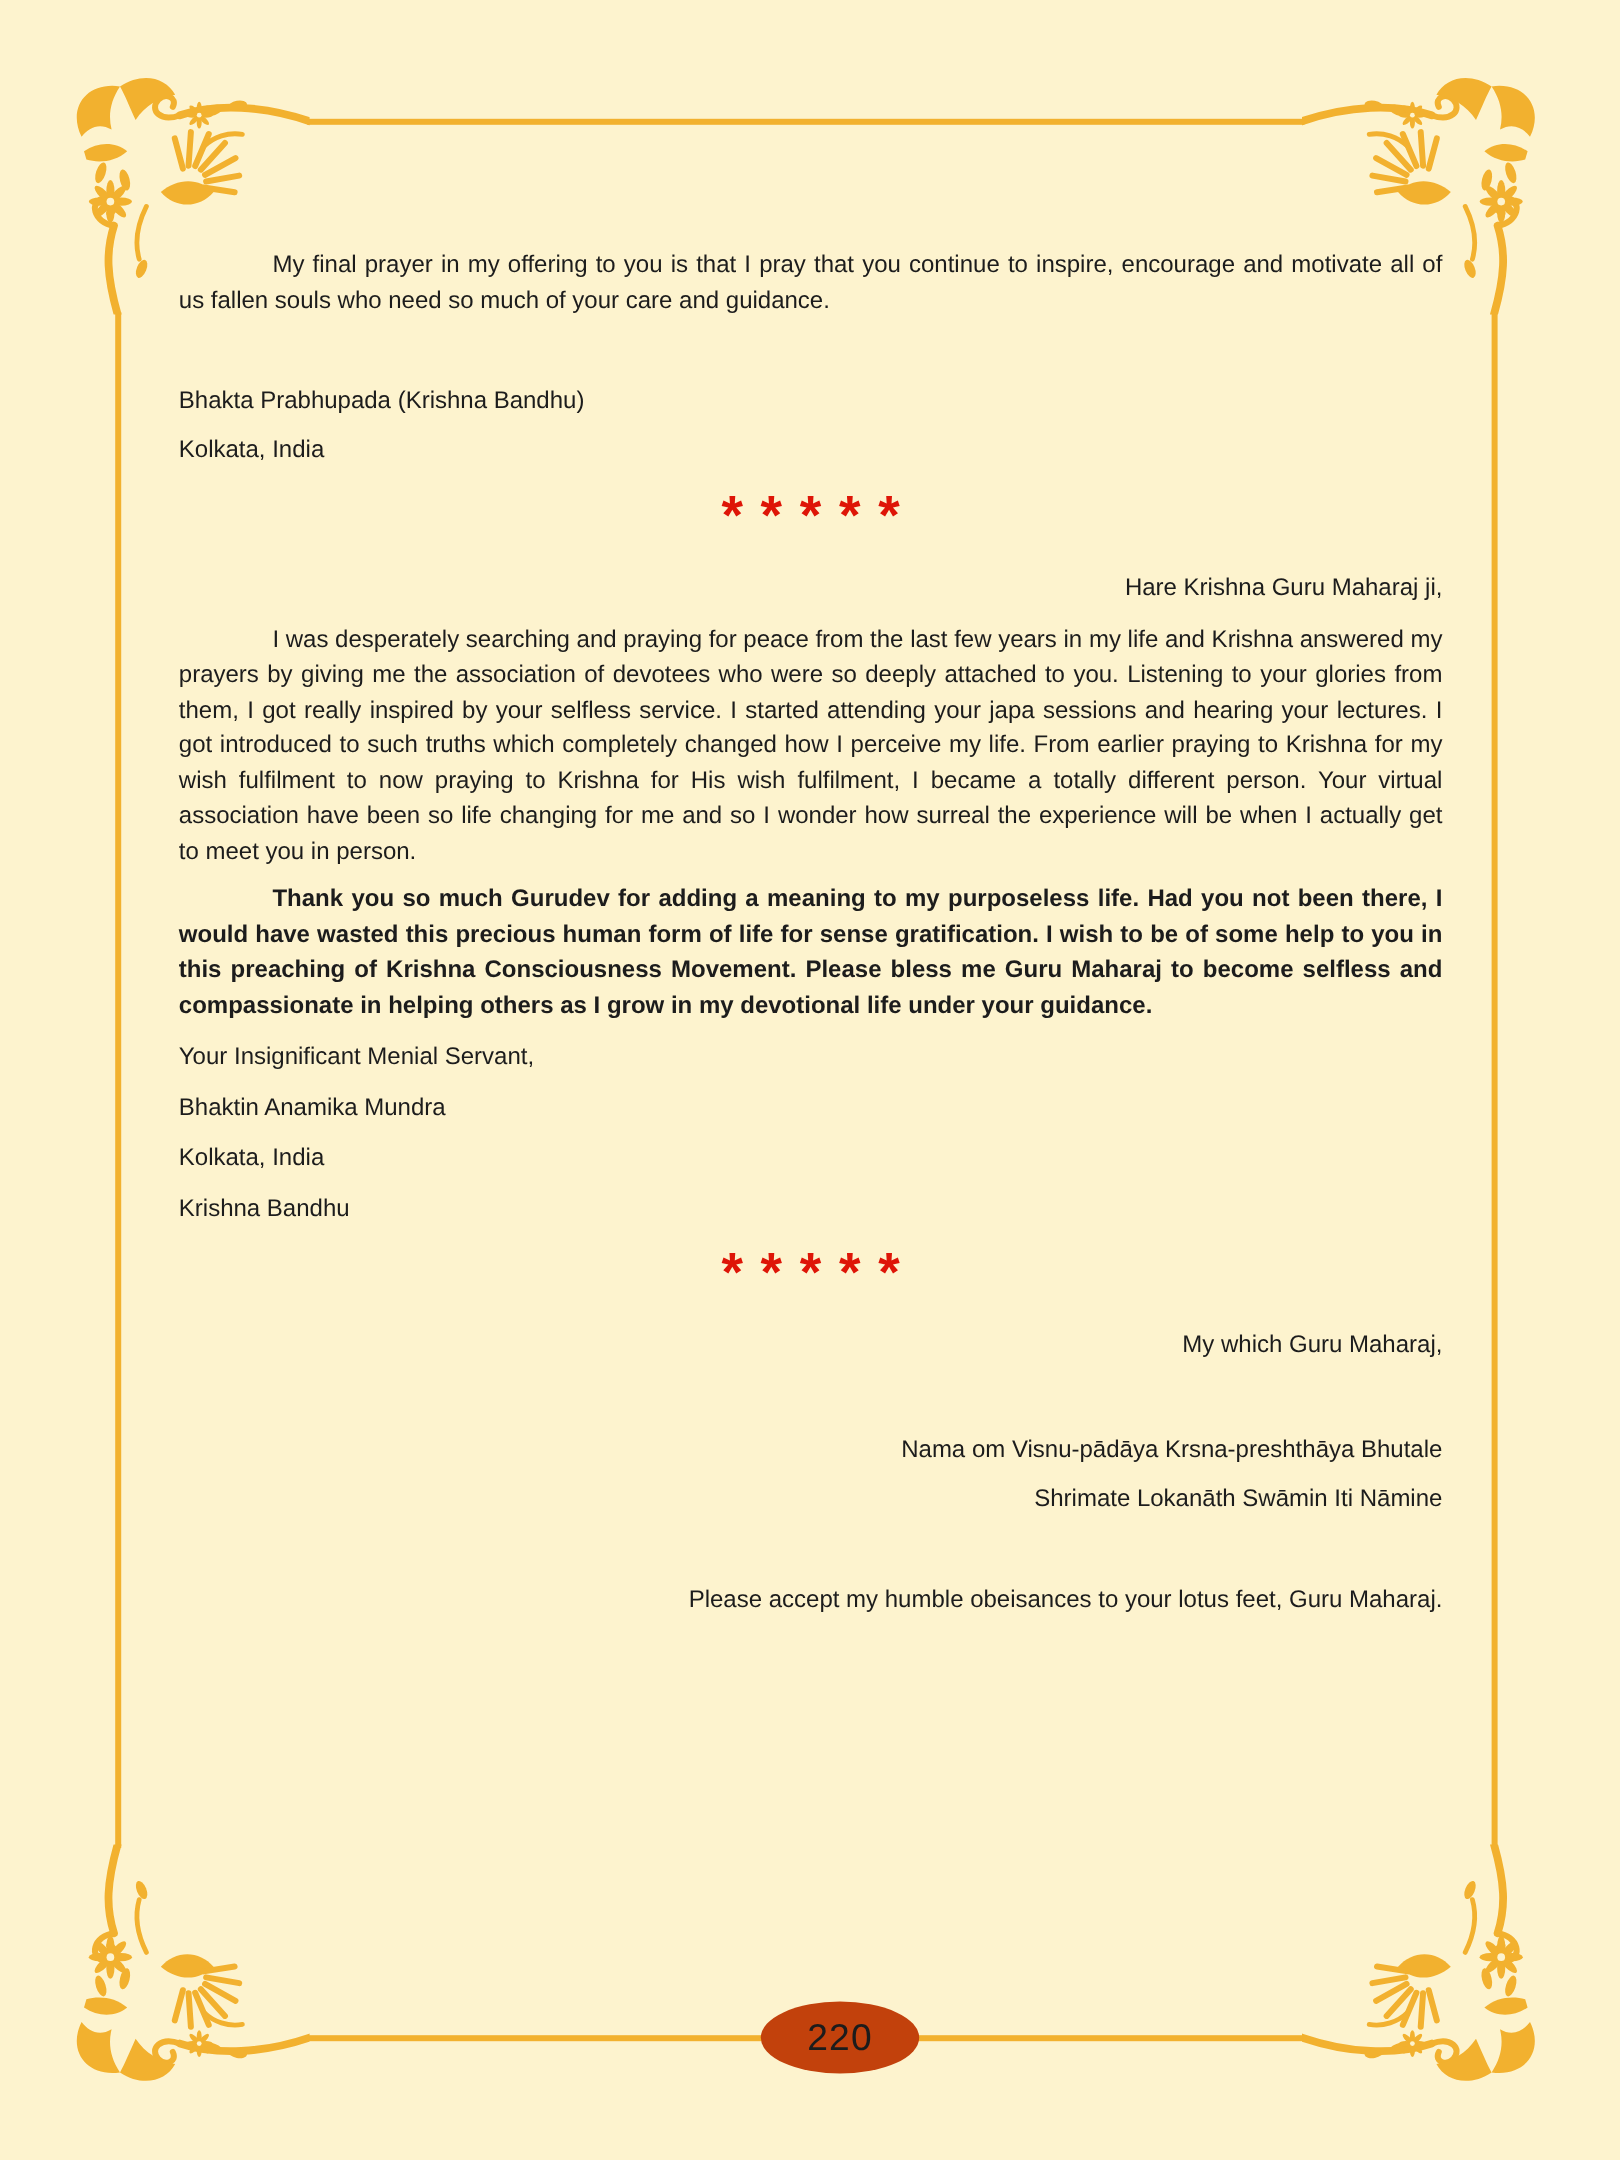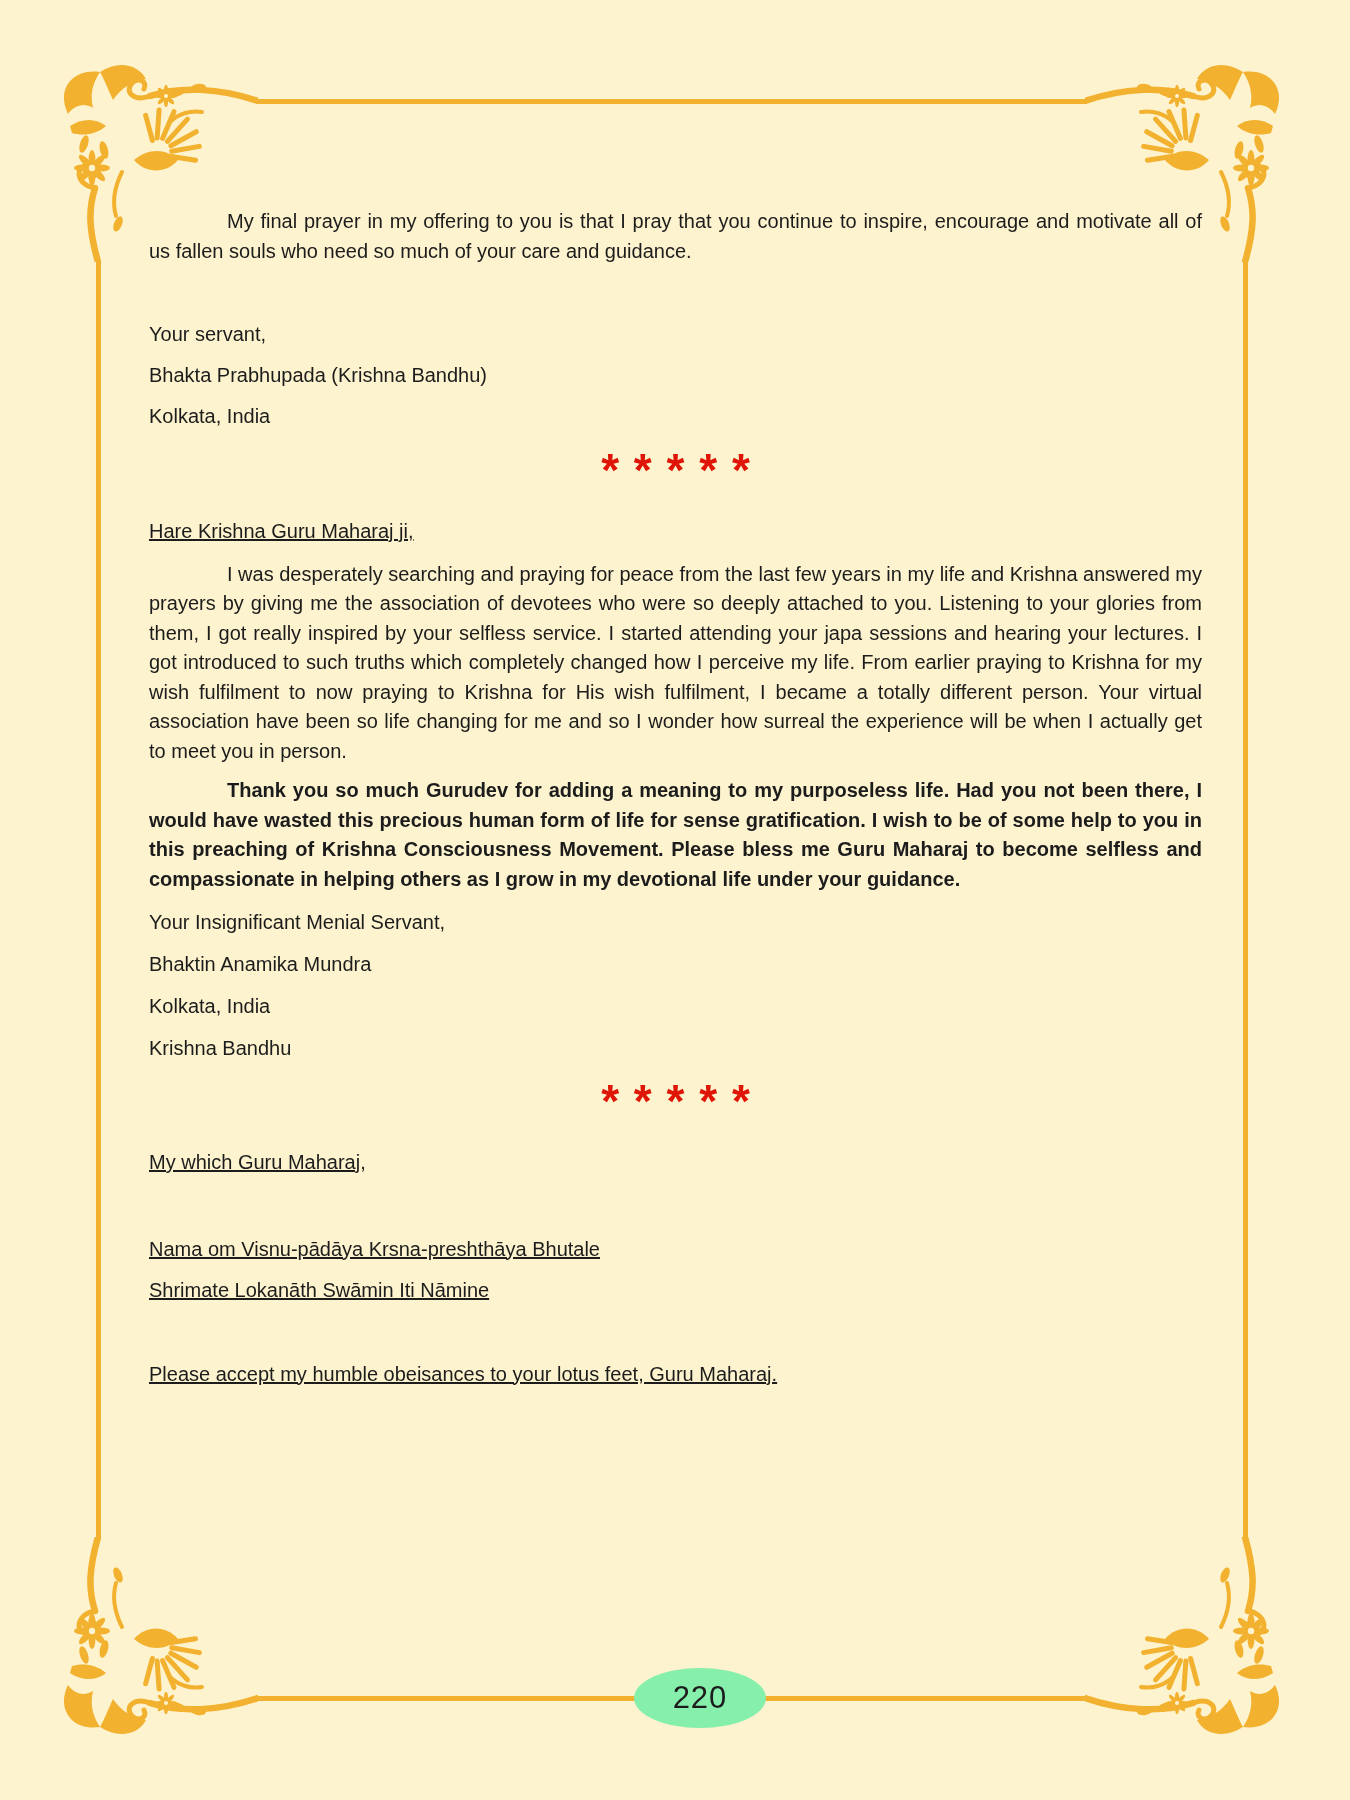--- a/index.html
+++ b/index.html
@@ -19,32 +19,32 @@
   .line-left{left:96px;top:260px;width:5px;height:1280px;}
   .line-right{left:1243px;top:260px;width:5px;height:1280px;}
   .corner{position:absolute;width:200px;height:200px;}
   .corner.tl{left:58px;top:62px;}
   .corner.tr{left:1085px;top:62px;transform:scaleX(-1);}
   .corner.bl{left:58px;top:1537px;transform:scaleY(-1);}
   .corner.br{left:1085px;top:1537px;transform:scale(-1,-1);}
   
   .page-oval{
     position:absolute;left:634px;top:1668px;width:132px;height:60px;
-    background:#86efac;border-radius:50%;z-index:3;
+    background:#c2410c;border-radius:50%;z-index:3;
     display:flex;align-items:center;justify-content:center;
     font-size:31px;color:#1C1C1C;letter-spacing:1px;
   }
   
   .content{
     position:absolute;left:149px;top:0;width:1053px;
     display:flex;flex-direction:column;
     font-size:20px;line-height:29.5px;
   }
   .para{margin:0;text-align:justify;text-indent:78px;}
-  .plain{margin:0;text-indent:0;text-align:left;text-decoration:underline;}
+  .plain{margin:0;text-indent:0;text-align:right;}
   .sigline{line-height:29.5px;margin:0 0 11.5px 0;}
   .sig2 .sigline{margin-bottom:12.5px;}
   .sep{
     height:36px;margin:0;text-align:center;color:#DE1507;
     font-size:46px;line-height:46px;font-weight:bold;
     word-spacing:2px;overflow:visible;
   }
   .mt-p1{margin-top:207px;}
   .mt-sig1{margin-top:54px;}
   .mt-sep1{margin-top:4px;}
@@ -128,21 +128,20 @@
     </svg>
   <svg class="corner br" viewBox="0 0 200 200">
       <use href="#flourish"></use>
     </svg>
 
   <div class="content">
 
     <p class="para mt-p1">My final prayer in my offering to you is that I pray that you continue to inspire, encourage and motivate all of us fallen souls who need so much of your care and guidance.</p>
 
     <div class="sig1 mt-sig1">
-      <div class="sigline">Your servant,</div>
       <div class="sigline">Bhakta Prabhupada (Krishna Bandhu)</div>
       <div class="sigline">Kolkata, India</div>
     </div>
 
     <div class="sep mt-sep1">* * * * *</div>
 
     <p class="plain mt-sal2">Hare Krishna Guru Maharaj ji,</p>
 
     <p class="para mt-p3">I was desperately searching and praying for peace from the last few years in my life and Krishna answered my prayers by giving me the association of devotees who were so deeply attached to you. Listening to your glories from them, I got really inspired by your selfless service. I started attending your japa sessions and hearing your lectures. I got introduced to such truths which completely changed how I perceive my life. From earlier praying to Krishna for my wish fulfilment to now praying to Krishna for His wish fulfilment, I became a totally different person. Your virtual association have been so life changing for me and so I wonder how surreal the experience will be when I actually get to meet you in person.</p>
     <p class="para mt-p4">Thank you so much Gurudev for adding a meaning to my purposeless life. Had you not been there, I would have wasted this precious human form of life for sense gratification. I wish to be of some help to you in this preaching of Krishna Consciousness Movement. Please bless me Guru Maharaj to become selfless and compassionate in helping others as I grow in my devotional life under your guidance.</p>

